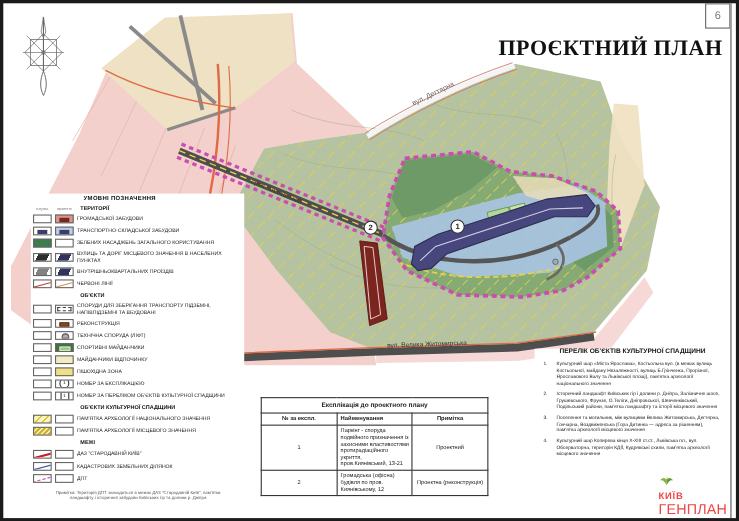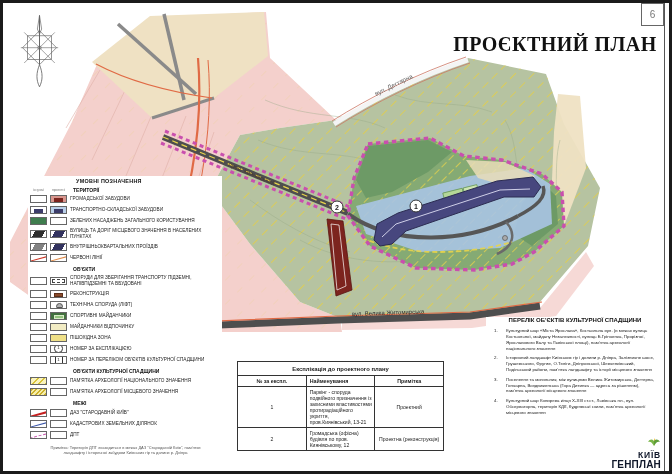--- a/index.html
+++ b/index.html
@@ -75,23 +75,23 @@
   .expl .c-note { width:45px; text-align:center; }
 
   
   .heritage { position:absolute; left:486px; top:317px; width:178px; z-index:4; background:#fff; }
   .heritage-title { font-size:6px; font-weight:bold; color:#111; text-align:center; margin-bottom:5px; }
   .hitem { display:flex; gap:4px; margin-bottom:3.5px; padding:0 6px 0 8px; }
   .hnum { flex:0 0 8px; font-size:4.4px; color:#222; }
   .htext { font-size:4.4px; line-height:1.35; color:#222; text-align:left; }
 
   
-  .logo { position:absolute; right:11px; bottom:4px; z-index:7; text-align:right; color:#0f172a; }
+  .logo { position:absolute; right:11px; bottom:4px; z-index:7; text-align:left; color:#ef4444; }
   .logo .l1 { font-size:8.5px; font-weight:800; letter-spacing:0.8px; line-height:1.05; }
-  .logo .l2 { font-size:10px; font-weight:700; letter-spacing:0.2px; line-height:1.05; }
+  .logo .l2 { font-size:13px; font-weight:400; letter-spacing:0.2px; line-height:1.05; }
 </style>
 </head>
 <body>
 
 <svg class="map-svg" width="672" height="474" viewBox="0 0 672 474" xmlns="http://www.w3.org/2000/svg">
   <defs>
     <pattern id="yhatch" width="13" height="13" patternUnits="userSpaceOnUse" patternTransform="rotate(45)">
       <line x1="0" y1="0" x2="0" y2="13" stroke="#e3cf4a" stroke-width="1.6" stroke-dasharray="7 5"></line>
     </pattern>
     <pattern id="yhatch2" width="10" height="10" patternUnits="userSpaceOnUse" patternTransform="rotate(45)">

